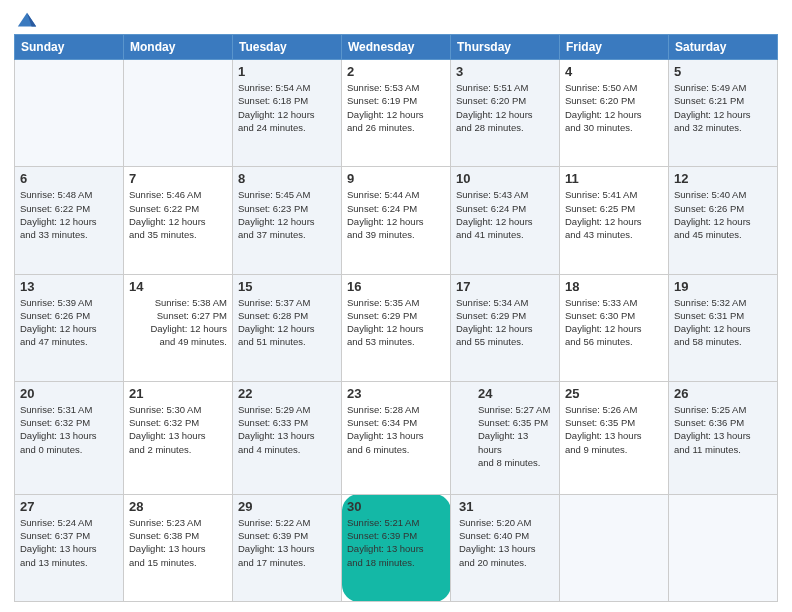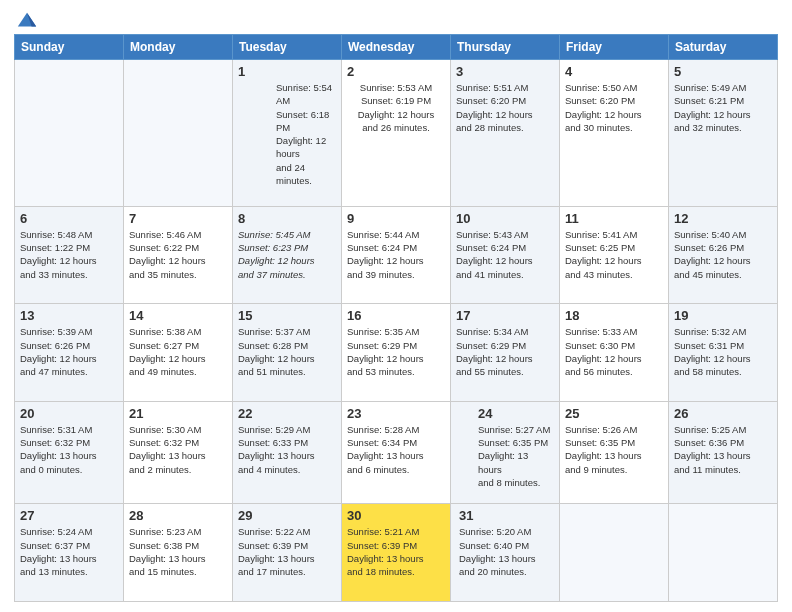--- a/index.html
+++ b/index.html
@@ -137,28 +137,28 @@
           <th>Friday</th>
           <th>Saturday</th>
         </tr>
     </thead>
     <tbody id="calendar-body">
     <tr>
           <td class="empty-cell" style="background-color: rgb(240, 244, 249);"></td>
           <td class="empty-cell" style="background-color: rgb(240, 244, 249);"></td>
           <td style="background-color: rgb(240, 244, 249);">
             <span class="day-number">1</span>
-            <div class="cell-content" style="white-space: pre-line; margin-left: 38px;">Sunrise: 5:54 AM
+            <div class="cell-content" style="white-space: pre-line;">Sunrise: 5:54 AM
 Sunset: 6:18 PM
 Daylight: 12 hours
 and 24 minutes.</div>
           </td>
           <td style="background-color: rgb(255, 255, 255);">
             <span class="day-number">2</span>
-            <div class="cell-content" style="white-space: pre-line; text-align: center;">Sunrise: 5:53 AM
+            <div class="cell-content" style="white-space: pre-line;">Sunrise: 5:53 AM
 Sunset: 6:19 PM
 Daylight: 12 hours
 and 26 minutes.</div>
           </td>
           <td style="background-color: rgb(240, 244, 249);">
             <span class="day-number">3</span>
             <div class="cell-content" style="white-space: pre-line;">Sunrise: 5:51 AM
 Sunset: 6:20 PM
 Daylight: 12 hours
 and 28 minutes.</div>
@@ -175,34 +175,34 @@
             <div class="cell-content" style="white-space: pre-line;">Sunrise: 5:49 AM
 Sunset: 6:21 PM
 Daylight: 12 hours
 and 32 minutes.</div>
           </td>
         </tr>
         <tr>
           <td style="background-color: rgb(240, 244, 249);">
             <span class="day-number">6</span>
             <div class="cell-content" style="white-space: pre-line;">Sunrise: 5:48 AM
-Sunset: 1:22 PM
+Sunset: 6:22 PM
 Daylight: 12 hours
 and 33 minutes.</div>
           </td>
           <td style="background-color: rgb(255, 255, 255);">
             <span class="day-number">7</span>
             <div class="cell-content" style="white-space: pre-line;">Sunrise: 5:46 AM
 Sunset: 6:22 PM
 Daylight: 12 hours
 and 35 minutes.</div>
           </td>
           <td style="background-color: rgb(240, 244, 249);">
             <span class="day-number">8</span>
-            <div class="cell-content" style="white-space: pre-line; font-style: italic;">Sunrise: 5:45 AM
+            <div class="cell-content" style="white-space: pre-line;">Sunrise: 5:45 AM
 Sunset: 6:23 PM
 Daylight: 12 hours
 and 37 minutes.</div>
           </td>
           <td style="background-color: rgb(255, 255, 255);">
             <span class="day-number">9</span>
             <div class="cell-content" style="white-space: pre-line;">Sunrise: 5:44 AM
 Sunset: 6:24 PM
 Daylight: 12 hours
 and 39 minutes.</div>
@@ -232,21 +232,21 @@
         <tr>
           <td style="background-color: rgb(240, 244, 249);">
             <span class="day-number">13</span>
             <div class="cell-content" style="white-space: pre-line;">Sunrise: 5:39 AM
 Sunset: 6:26 PM
 Daylight: 12 hours
 and 47 minutes.</div>
           </td>
           <td style="background-color: rgb(255, 255, 255); margin-top: 9px;">
             <span class="day-number">14</span>
-            <div class="cell-content" style="white-space: pre-line;">Sunrise: 5:38 AM
+            <div class="cell-content" style="white-space: pre-line; text-align: right;">Sunrise: 5:38 AM
 Sunset: 6:27 PM
 Daylight: 12 hours
 and 49 minutes.</div>
           </td>
           <td style="background-color: rgb(240, 244, 249);">
             <span class="day-number">15</span>
             <div class="cell-content" style="white-space: pre-line;">Sunrise: 5:37 AM
 Sunset: 6:28 PM
 Daylight: 12 hours
 and 51 minutes.</div>
@@ -346,21 +346,21 @@
 Daylight: 13 hours
 and 15 minutes.</div>
           </td>
           <td style="background-color: rgb(240, 244, 249);">
             <span class="day-number">29</span>
             <div class="cell-content" style="white-space: pre-line;">Sunrise: 5:22 AM
 Sunset: 6:39 PM
 Daylight: 13 hours
 and 17 minutes.</div>
           </td>
-          <td style="background-color: #fde047;">
+          <td style="background-color: #14b8a6; border-radius: 17px;">
             <span class="day-number">30</span>
             <div class="cell-content" style="white-space: pre-line;">Sunrise: 5:21 AM
 Sunset: 6:39 PM
 Daylight: 13 hours
 and 18 minutes.</div>
           </td>
           <td style="background-color: rgb(240, 244, 249); padding-left: 8px;">
             <span class="day-number">31</span>
             <div class="cell-content" style="white-space: pre-line;">Sunrise: 5:20 AM
 Sunset: 6:40 PM

